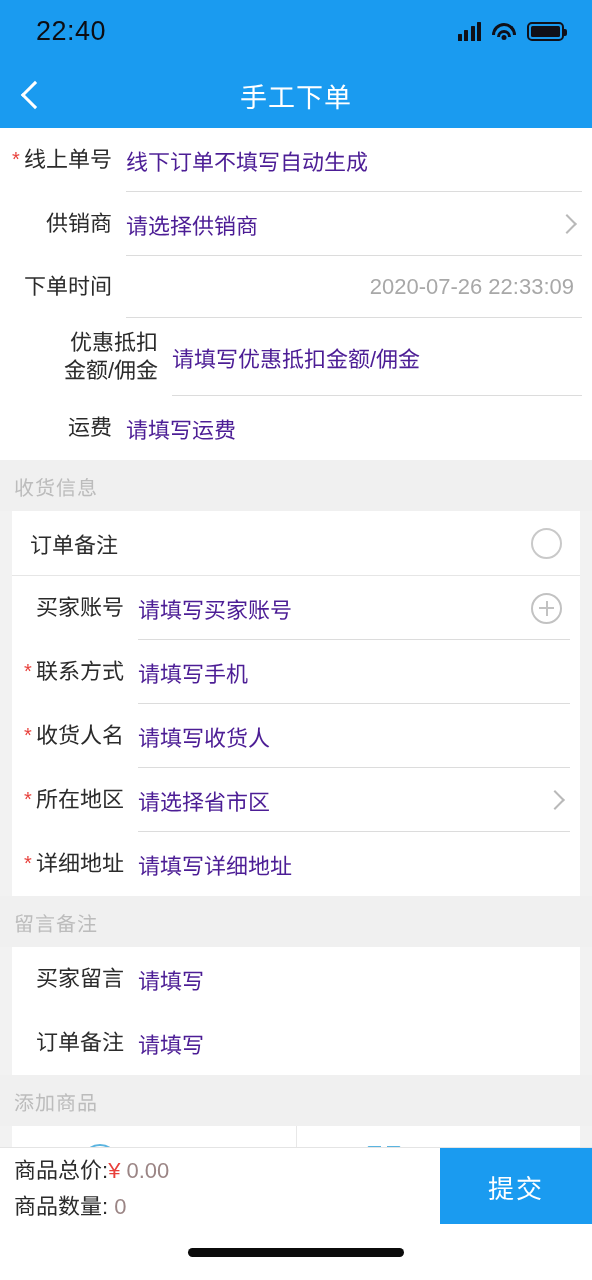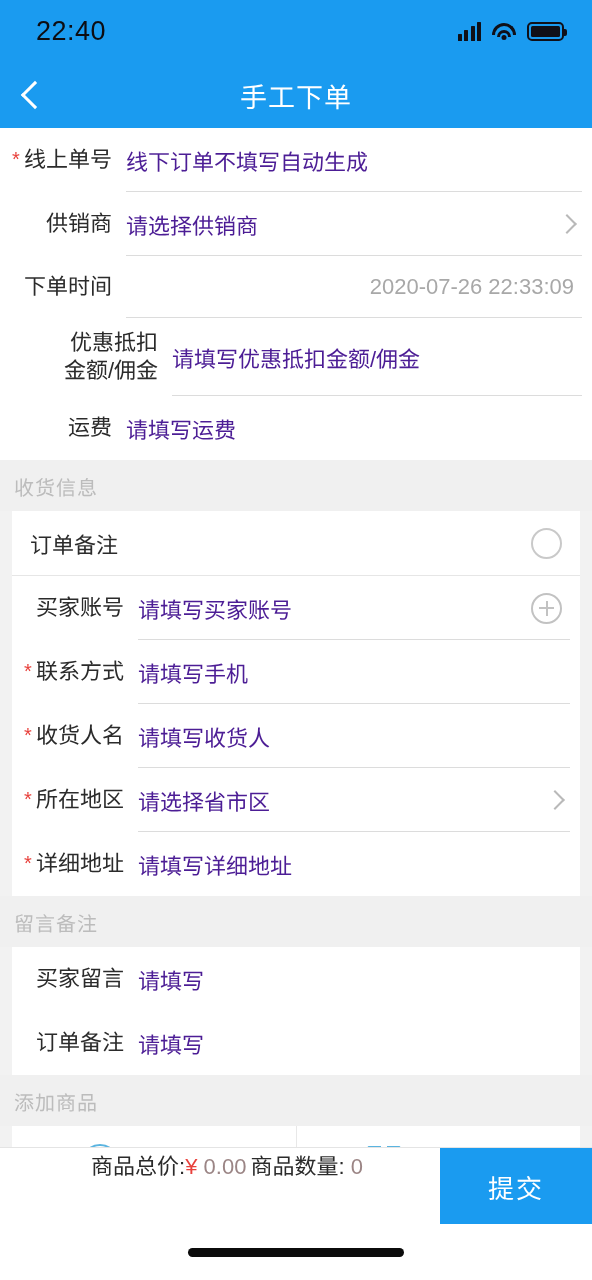--- a/index.html
+++ b/index.html
@@ -184,21 +184,21 @@
   .ic-scan .tl { left:0; top:0; border-left:3px solid #5ab4e0; border-top:3px solid #5ab4e0; border-radius:3px 0 0 0; }
   .ic-scan .tr { right:0; top:0; border-right:3px solid #5ab4e0; border-top:3px solid #5ab4e0; border-radius:0 3px 0 0; }
 
   
   .bottombar {
     flex: none; height: 76px; background: #ffffff;
     display: flex; align-items: stretch;
     border-top: 1px solid #e4e4e4;
   }
   .totals {
-    flex: 1; display: flex; flex-direction: row; justify-content: center;
+    flex: 1; display: flex; flex-direction: column; justify-content: center;
     padding-left: 14px; gap: 4px;
   }
   .tline { font-size: 22px; color: #2b2b2b; white-space: nowrap; }
   .tline .yen { color: #e8413c; }
   .tline .amt { color: #9b8585; }
   .submit {
     width: 152px; flex: none; background: #1a9bf0;
     color: #ffffff; font-size: 26px;
     display: flex; align-items: center; justify-content: center;
     cursor: pointer; letter-spacing: 2px;

